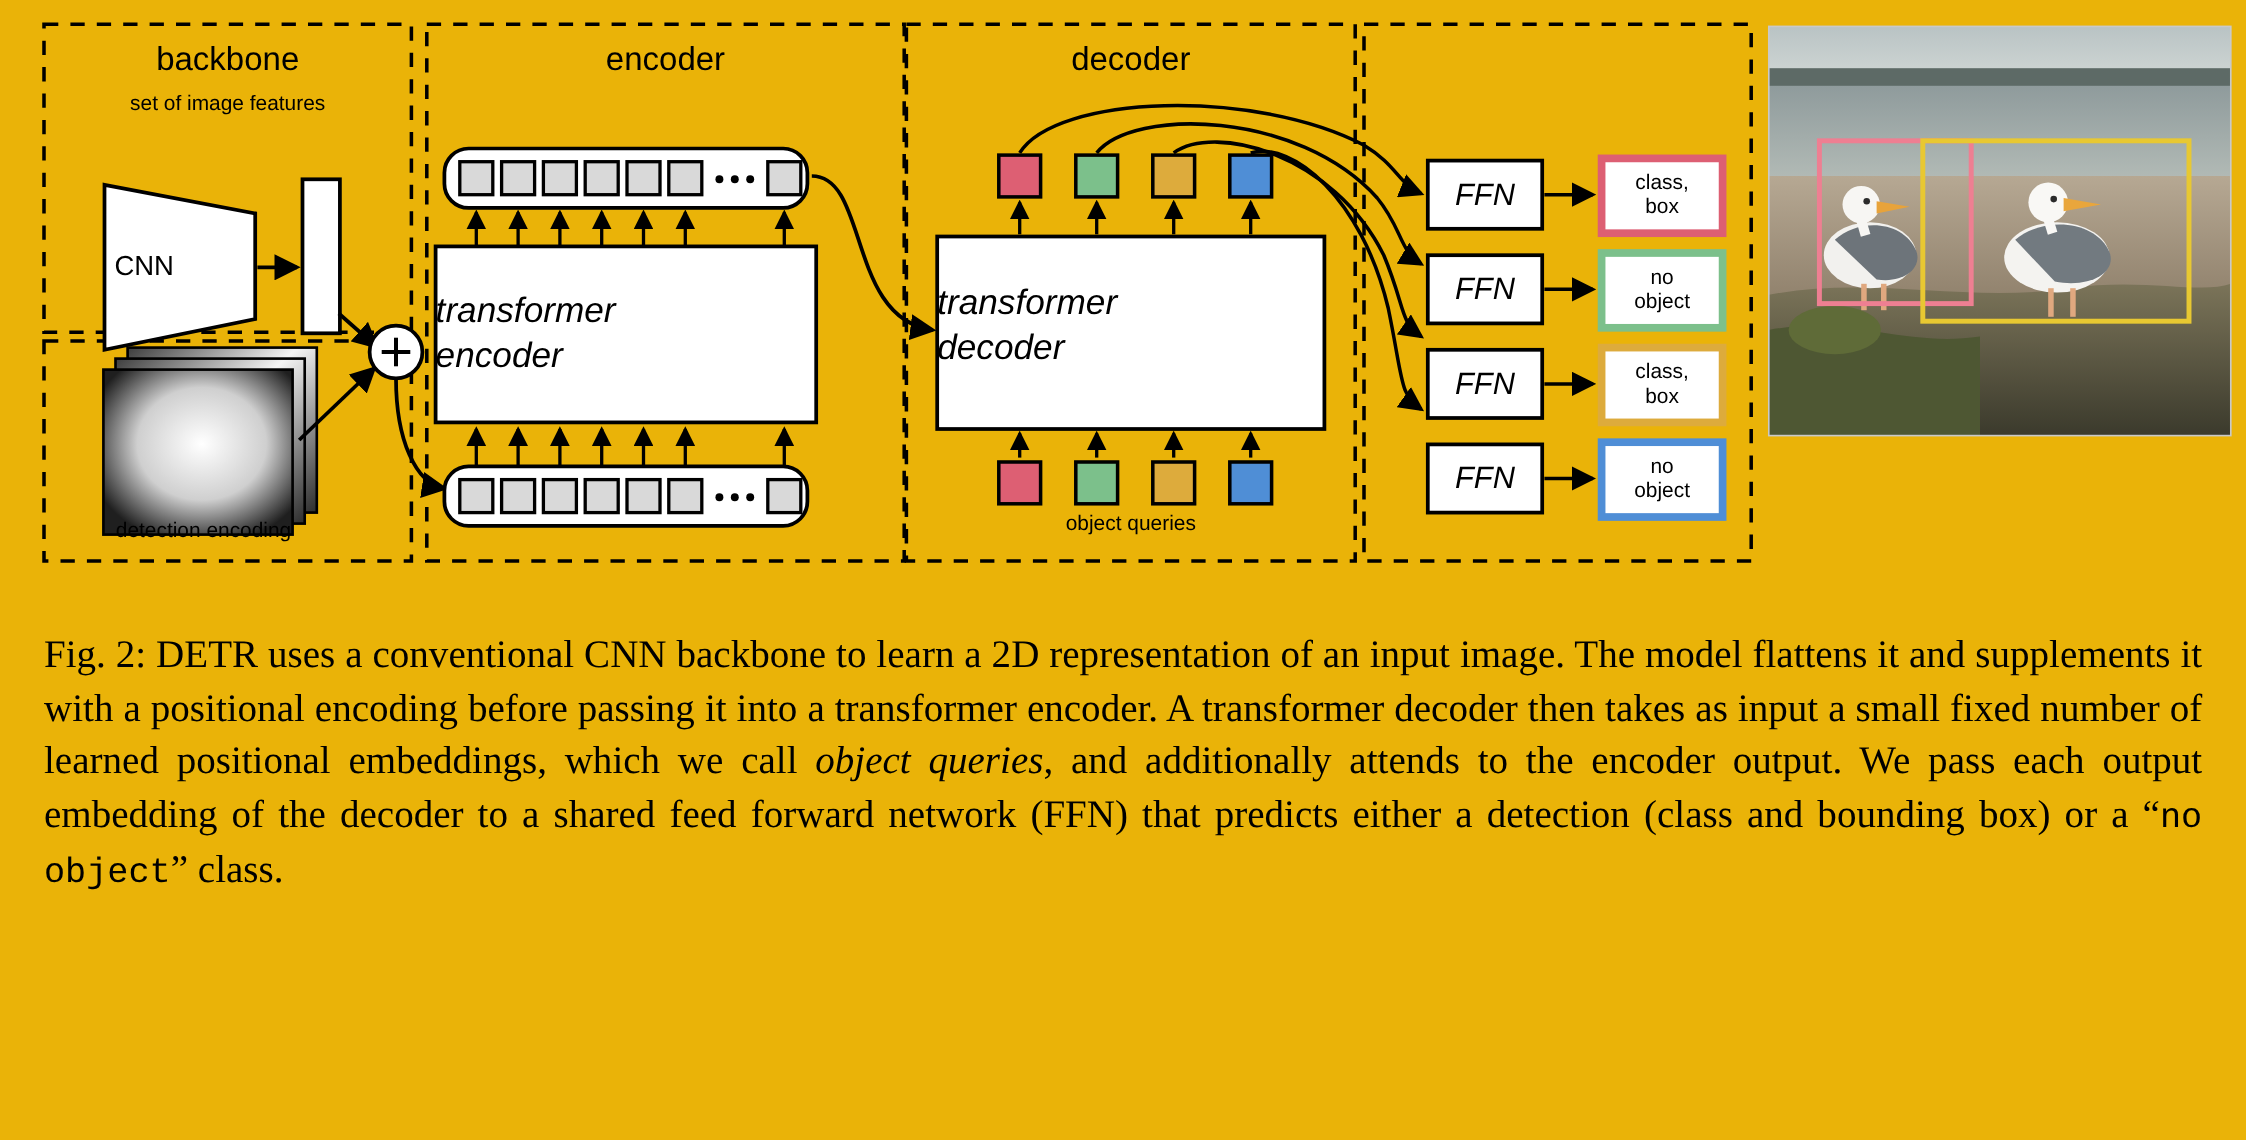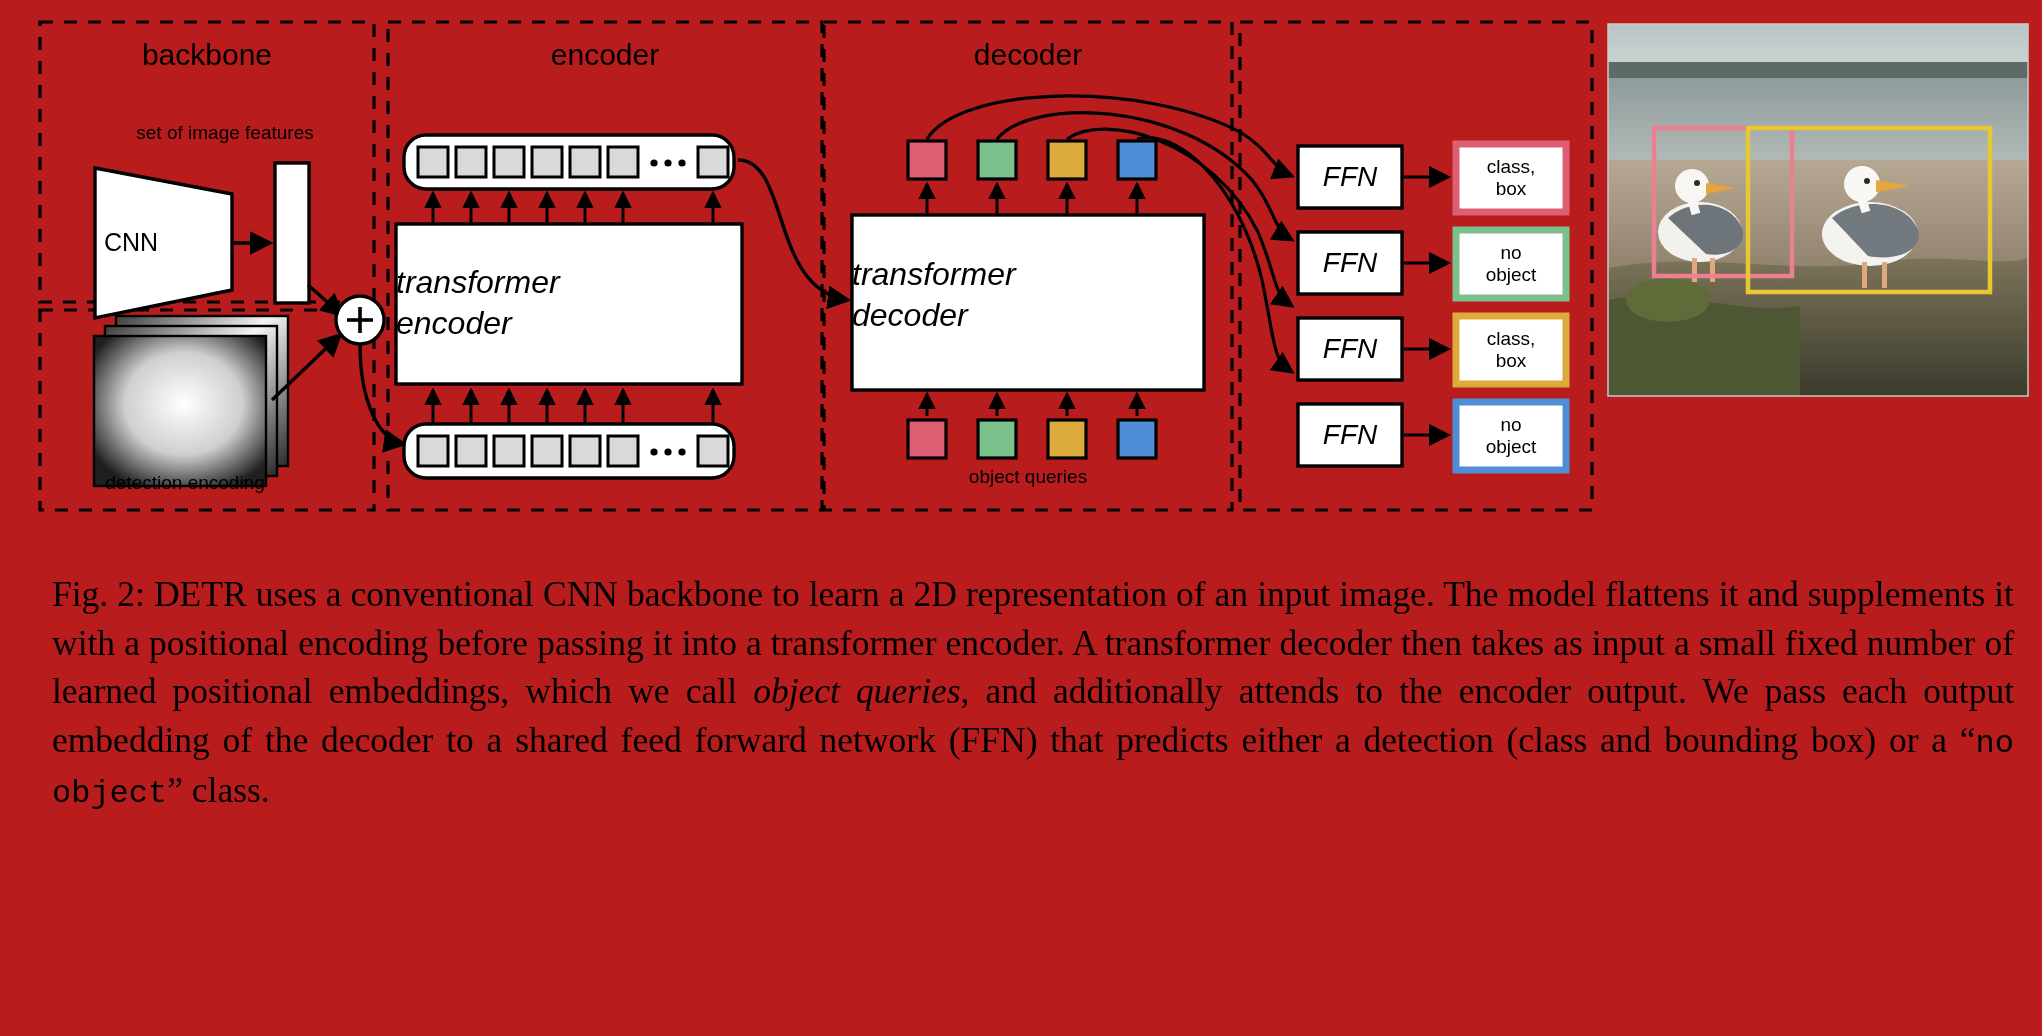--- a/index.html
+++ b/index.html
@@ -1,17 +1,17 @@
 <!DOCTYPE html>
 <html><head>
 <meta charset="utf-8">
 <style>
   html,body{margin:0;padding:0;background:#ffffff;}
   body{width:2042px;height:1036px;font-family:"Liberation Serif",serif;}
-  .page{position:relative;width:2042px;height:1036px;overflow:hidden;background:#b91c1c;}
+  .page{position:relative;width:2042px;height:1036px;overflow:hidden;background:#eab308;}
 
   
   .figure{position:absolute;left:0;top:0;width:2042px;height:530px;}
   .fig-svg{position:absolute;left:0;top:0;}
 
   .panel-title{
     font-family:"Liberation Sans",sans-serif;
     font-size:30px;color:#000;text-align:center;white-space:nowrap;
   }
   .sub-label{
@@ -37,21 +37,20 @@
   .abs{position:absolute;}
   .ctr{display:flex;align-items:center;justify-content:center;}
 
   
   .caption{
     position:absolute;left:40px;top:570px;width:1962px;
     font-family:"Liberation Serif",serif;
     font-size:35.5px;line-height:1.37;
     text-align:justify;text-justify:inter-word;
     color:#000;
-    margin-left:12px;
   }
   .caption .mono{font-family:"Liberation Mono",monospace;font-size:32px;}
   .caption .ital{font-style:italic;}
 </style>
 </head>
 <body>
 
 <div class="page">
 
   <div class="figure">
@@ -283,21 +282,21 @@
         <rect x="1882" y="262" width="5" height="26" fill="#e0a87f"></rect>
       </g>
       <g>
         <rect x="1654" y="128" width="138" height="148" fill="none" stroke="#ee7f92" stroke-width="4.5"></rect>
         <rect x="1748" y="128" width="242" height="164" fill="none" stroke="#e8c832" stroke-width="4.5"></rect>
       </g>
       <rect x="1608" y="24" width="420" height="372" fill="none" stroke="#c9c9c9" stroke-width="1.5"></rect>
     </svg>
 
     <div class="abs panel-title" style="left:40px;top:38px;width:334px;">backbone</div>
-    <div class="abs sub-label" style="left:58px;top:84px;width:334px;margin-top:38px;">set of image features</div>
+    <div class="abs sub-label" style="left:40px;top:84px;width:334px;">set of image features</div>
     <div class="abs cnn-label" style="left:104px;top:228px;">CNN</div>
     <div class="abs sub-label" style="left:40px;top:472px;width:290px;">detection encoding</div>
 
     <div class="abs panel-title" style="left:388px;top:38px;width:434px;">encoder</div>
     <div class="abs blk-label" style="left:396px;top:262px;width:346px;">
       <div>transformer</div>
       <div>encoder</div>
     </div>
 
     <div class="abs panel-title" style="left:824px;top:38px;width:408px;">decoder</div>

